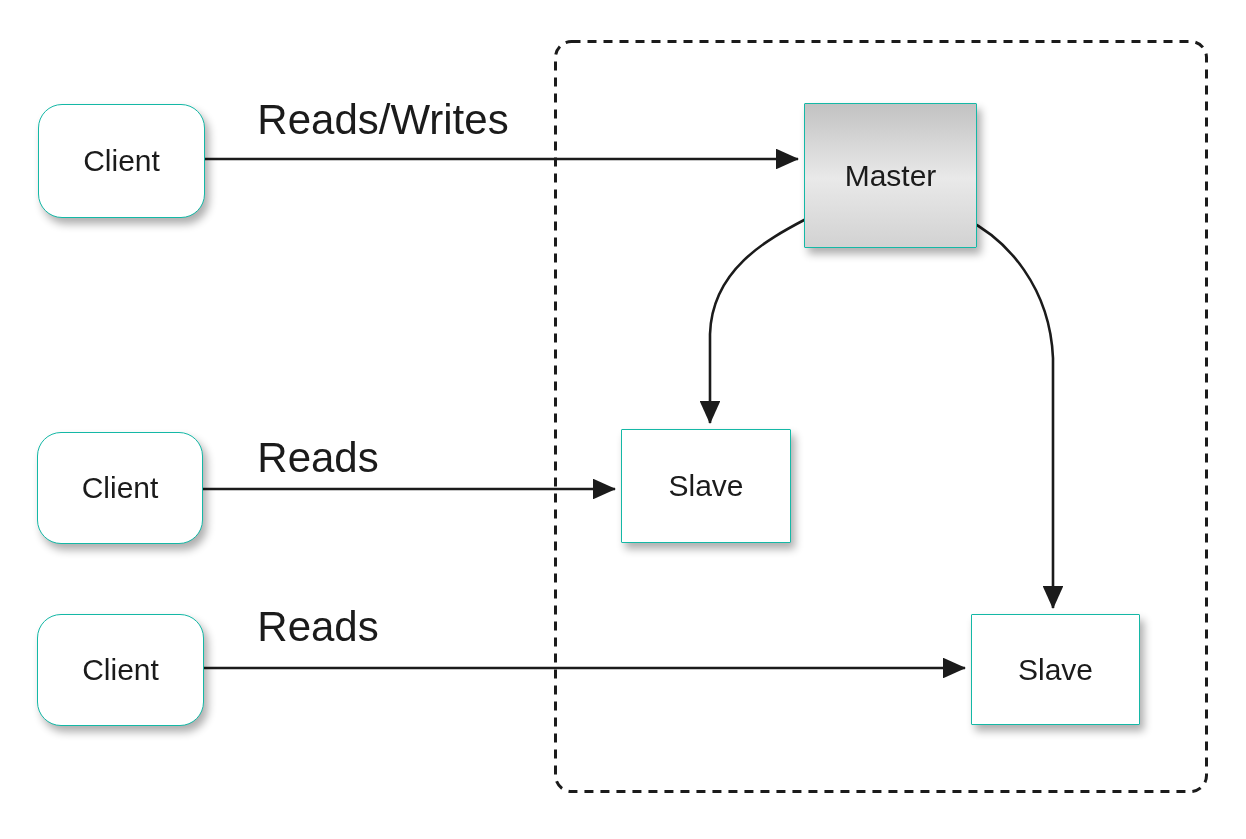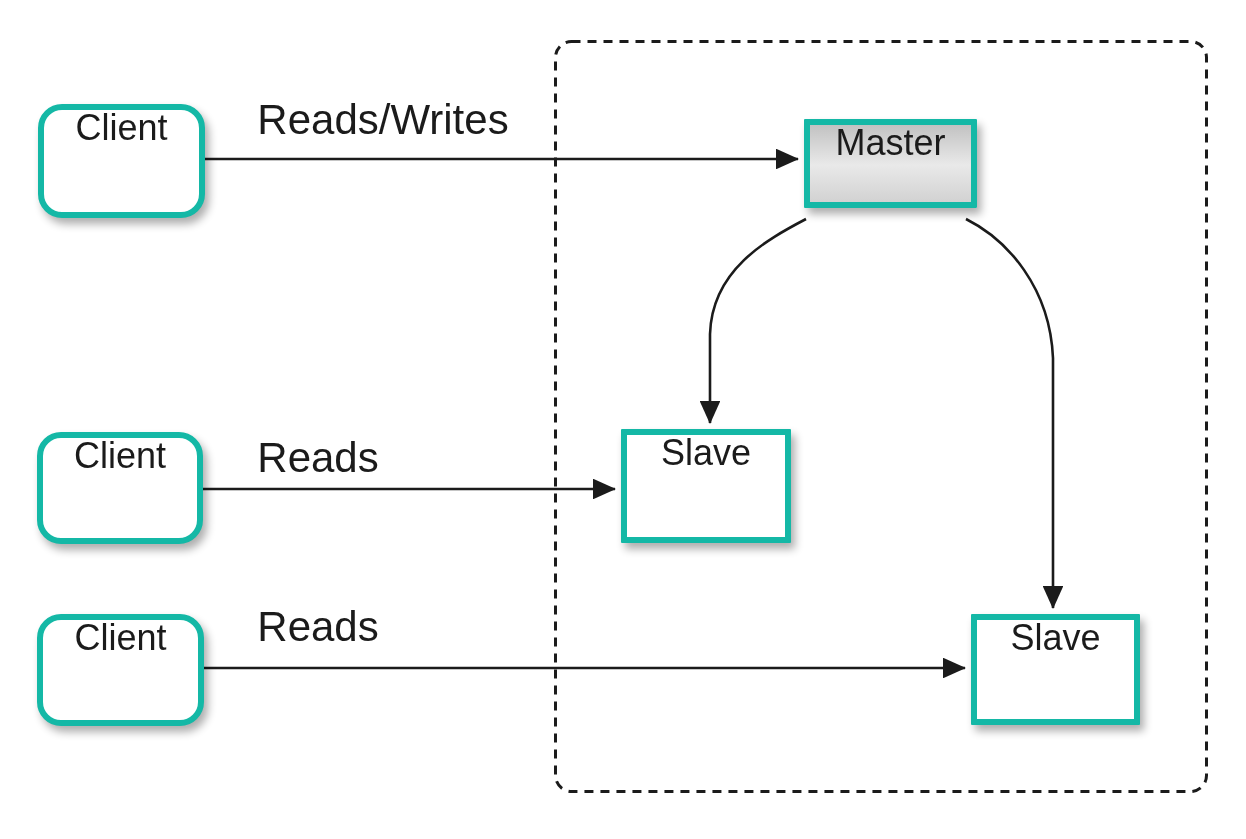--- a/index.html
+++ b/index.html
@@ -19,41 +19,42 @@
   #edges {
     position: absolute;
     left: 0;
     top: 0;
     width: 1246px;
     height: 839px;
   }
   .node {
     position: absolute;
     box-sizing: border-box;
-    border: 6px solid #14b8a6;
+    border: 1px solid #14b8a6;
     background: #ffffff;
     display: flex;
+    align-items: center;
     justify-content: center;
-    font-size: 36px;
+    font-size: 30px;
     line-height: 1;
     box-shadow: 4px 6px 8px rgba(0, 0, 0, 0.32);
   }
   .client {
     border-radius: 24px;
   }
   .rect {
     border-radius: 1px;
   }
   #master {
     background: linear-gradient(180deg, #c2c2c2 0%, #e9e9e9 52%, #d2d2d2 100%);
   }
   #client1 { left: 38px;  top: 104px; width: 167px; height: 114px; }
   #client2 { left: 37px;  top: 432px; width: 166px; height: 112px; }
   #client3 { left: 37px;  top: 614px; width: 167px; height: 112px; }
-  #master  { left: 804px; top: 119px; width: 173px; height: 89px; }
+  #master  { left: 804px; top: 103px; width: 173px; height: 145px; }
   #slave1  { left: 621px; top: 429px; width: 170px; height: 114px; }
   #slave2  { left: 971px; top: 614px; width: 169px; height: 111px; }
   .edge-label {
     position: absolute;
     transform: translateX(-50%);
     font-size: 42px;
     line-height: 1;
     white-space: nowrap;
   }
   #lbl-reads-writes { left: 383px; top: 99px;  }

